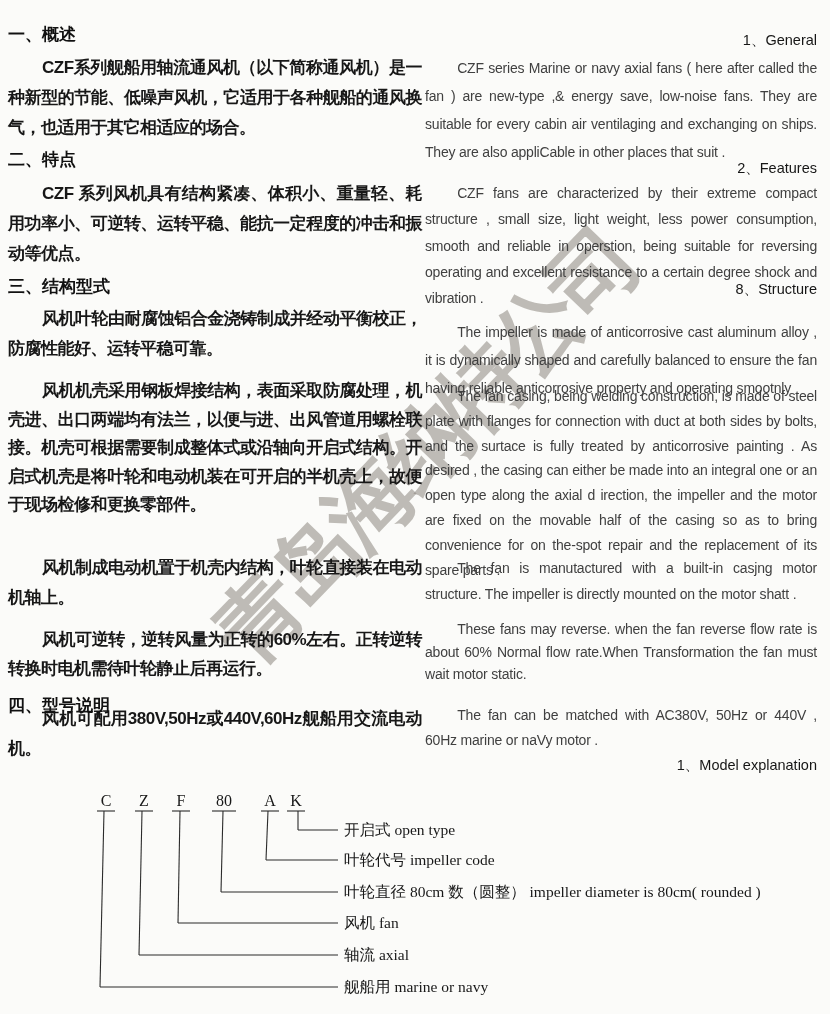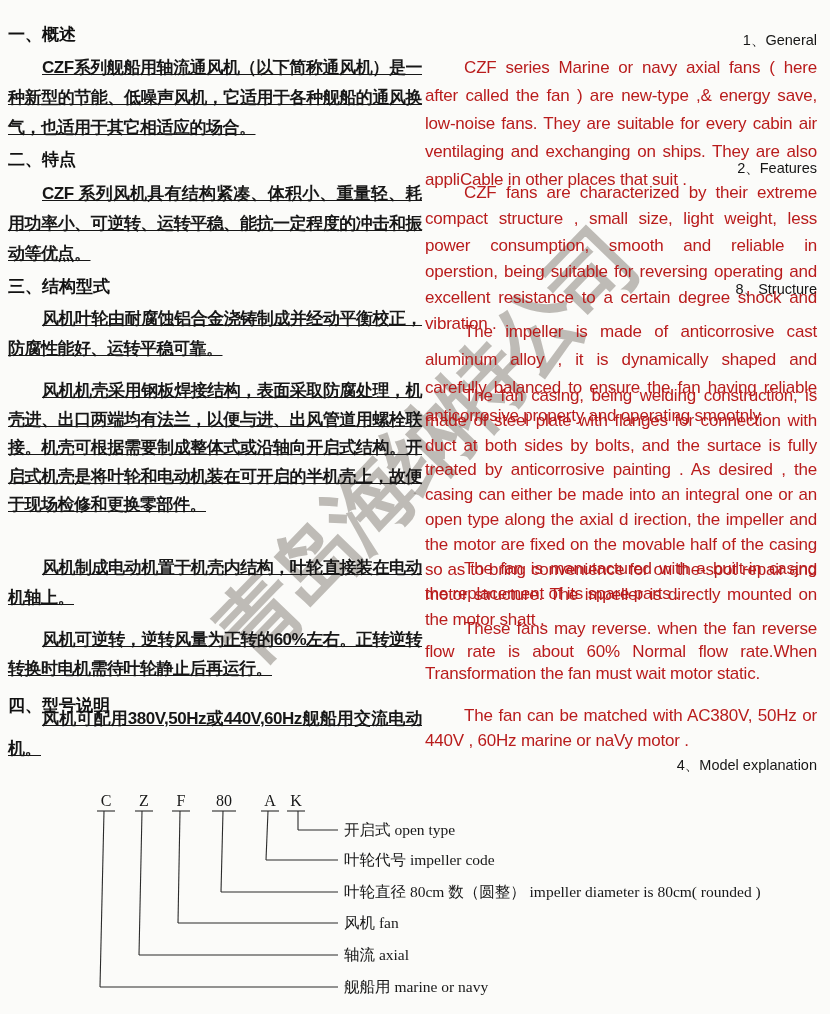--- a/index.html
+++ b/index.html
@@ -16,23 +16,23 @@
     font-size:86px;font-weight:700;letter-spacing:-6px;white-space:nowrap;
     color:rgba(140,134,128,0.55);z-index:1;
     font-family:"Liberation Sans",sans-serif;
   }
   
   .blk{position:absolute;z-index:2;}
   .lcol{left:8px;width:414px;}
   .rcol{left:425px;width:392px;}
   .zh{font-size:17px;font-weight:700;line-height:30px;letter-spacing:-0.5px;text-align:justify;color:#171717;}
   .zh-h{font-size:17px;font-weight:700;line-height:22px;letter-spacing:0;color:#111;}
-  .en{font-size:17px;line-height:27.5px;letter-spacing:-0.2px;text-align:justify;color:#b91c1c;}
+  .en{font-size:14px;line-height:27.5px;letter-spacing:-0.2px;text-align:justify;color:#404040;}
   .en-h{font-size:14.5px;line-height:20px;letter-spacing:0;color:#161616;text-align:right;}
-  .ind{text-indent:2em;text-decoration:underline;}
+  .ind{text-indent:2em;}
   .ind-en{text-indent:2.3em;}
   
   .diagram{position:absolute;left:0;top:782px;width:830px;height:232px;z-index:2;}
   .diagram text{fill:#181818;font-family:"Liberation Serif",serif;}
   .code-letter{font-size:16px;}
   .code-label{font-size:15.5px;}
   .diagram line{stroke:#2b2b2b;stroke-width:1.1;}
 </style>
 </head>
 <body>
@@ -56,21 +56,21 @@
   <div class="blk rcol en-h" style="top:30px">1、General</div>
   <div class="blk rcol en ind-en" style="top:54px;line-height:28px">CZF series Marine or navy axial fans ( here after called the fan ) are new-type ,&amp; energy save, low-noise fans. They are suitable for every cabin air ventilaging and exchanging on ships. They are also appliCable in other places that suit .</div>
   <div class="blk rcol en-h" style="top:158px">2、Features</div>
   <div class="blk rcol en ind-en" style="top:180px;line-height:26.3px">CZF fans are characterized by their extreme compact structure , small  size, light weight, less power consumption, smooth and reliable in operstion, being suitable for reversing operating and excellent resistance to a certain degree shock and vibration .</div>
   <div class="blk rcol en-h" style="top:279px">8、Structure</div>
   <div class="blk rcol en ind-en" style="top:318px;line-height:28px">The impeller is made of anticorrosive cast aluminum alloy , it is dynamically shaped and carefully balanced to ensure the fan having reliable anticorrosive property and operating smootnly</div>
   <div class="blk rcol en ind-en" style="top:384px;line-height:24.8px">The fan casing, being welding construction, is made of steel plate with flanges for connection with duct at both sides by bolts, and the surtace is fully treated by anticorrosive painting . As desired , the casing can either be made into an integral one or an open type along the axial d irection, the impeller and the motor are fixed on the movable half of the casing so as to bring convenience for on the-spot repair and the replacement of its spare parts .</div>
   <div class="blk rcol en ind-en" style="top:556px;line-height:25.5px">The fan is manutactured with a built-in casjng motor structure. The impeller is directly mounted on the motor shatt .</div>
   <div class="blk rcol en ind-en" style="top:618px;line-height:22.5px">These fans may reverse. when the fan reverse flow rate is about 60% Normal flow rate.When Transformation the fan must wait motor static.</div>
   <div class="blk rcol en ind-en" style="top:703px;line-height:25px">The fan can be matched with AC380V, 50Hz or 440V , 60Hz marine or naVy motor .</div>
-  <div class="blk rcol en-h" style="top:755px;text-indent:30px">4、Model explanation</div>
+  <div class="blk rcol en-h" style="top:755px;text-indent:30px">1、Model explanation</div>
 
   <svg class="diagram" viewBox="0 0 830 232">
 
     <g>
       <text x="106" y="24" text-anchor="middle" class="code-letter">C</text>
       <text x="144" y="24" text-anchor="middle" class="code-letter">Z</text>
       <text x="181" y="24" text-anchor="middle" class="code-letter">F</text>
       <text x="224" y="24" text-anchor="middle" class="code-letter">80</text>
       <text x="270" y="24" text-anchor="middle" class="code-letter">A</text>
       <text x="296" y="24" text-anchor="middle" class="code-letter">K</text>

